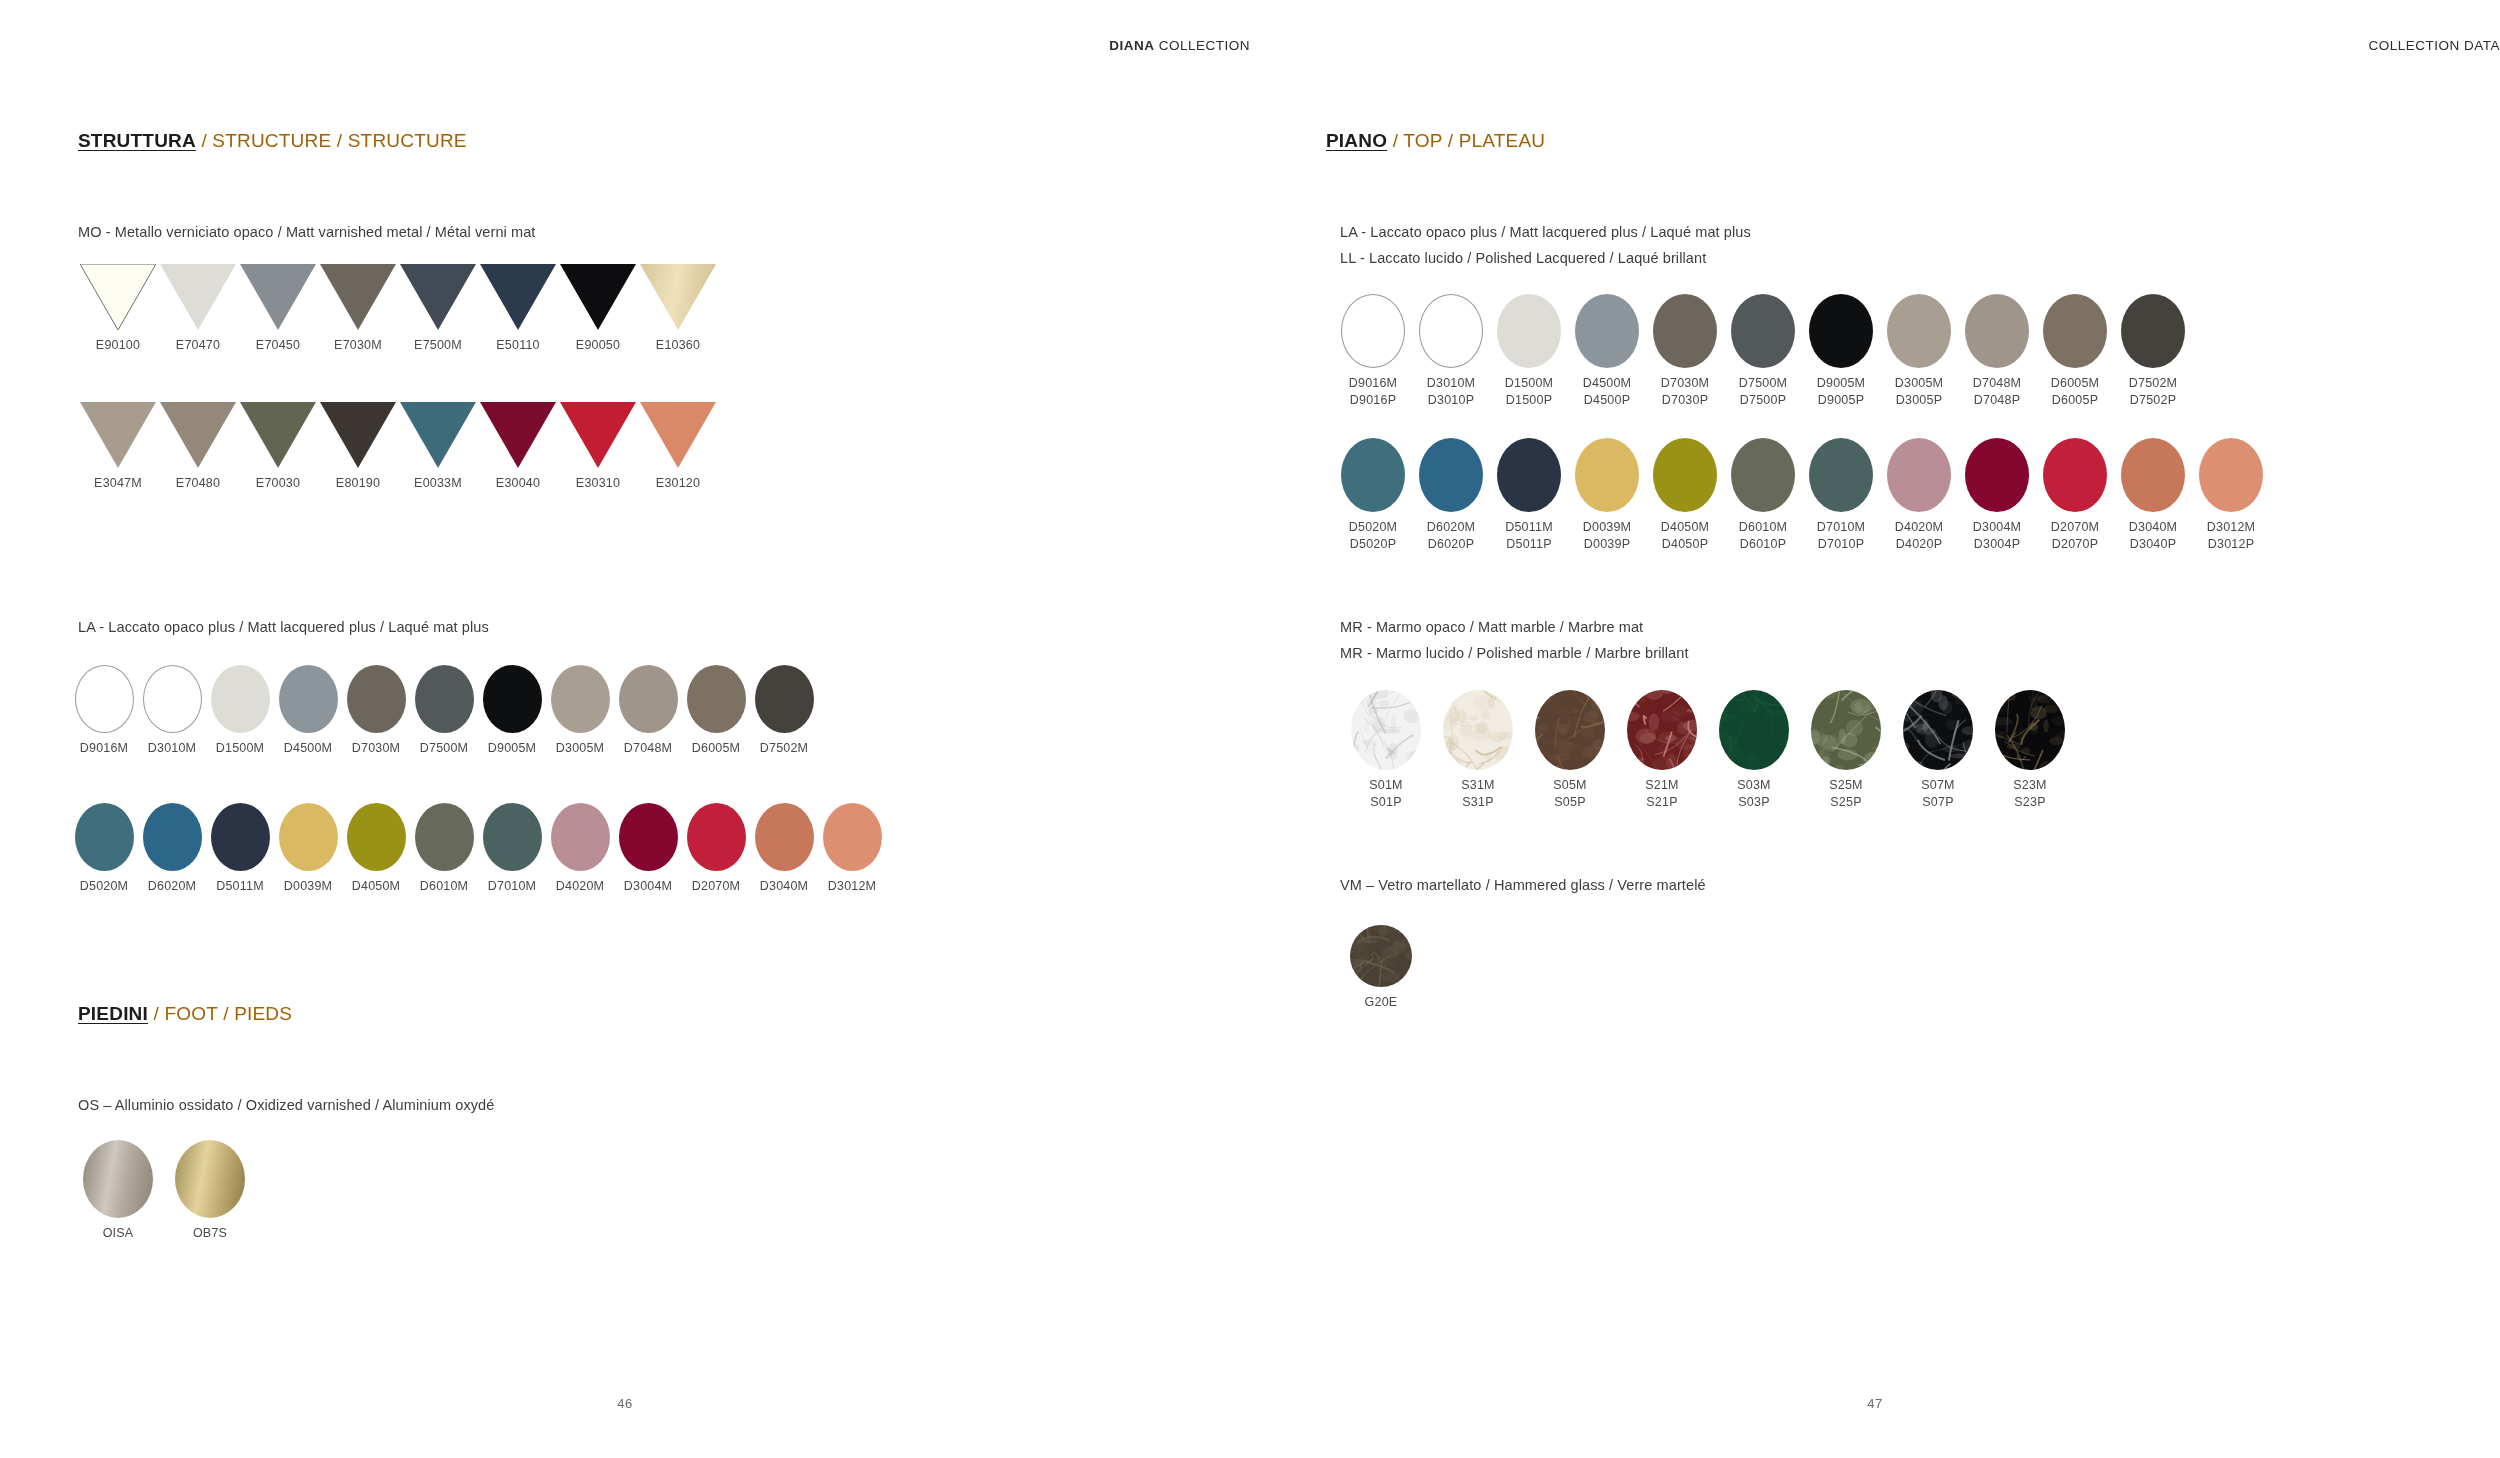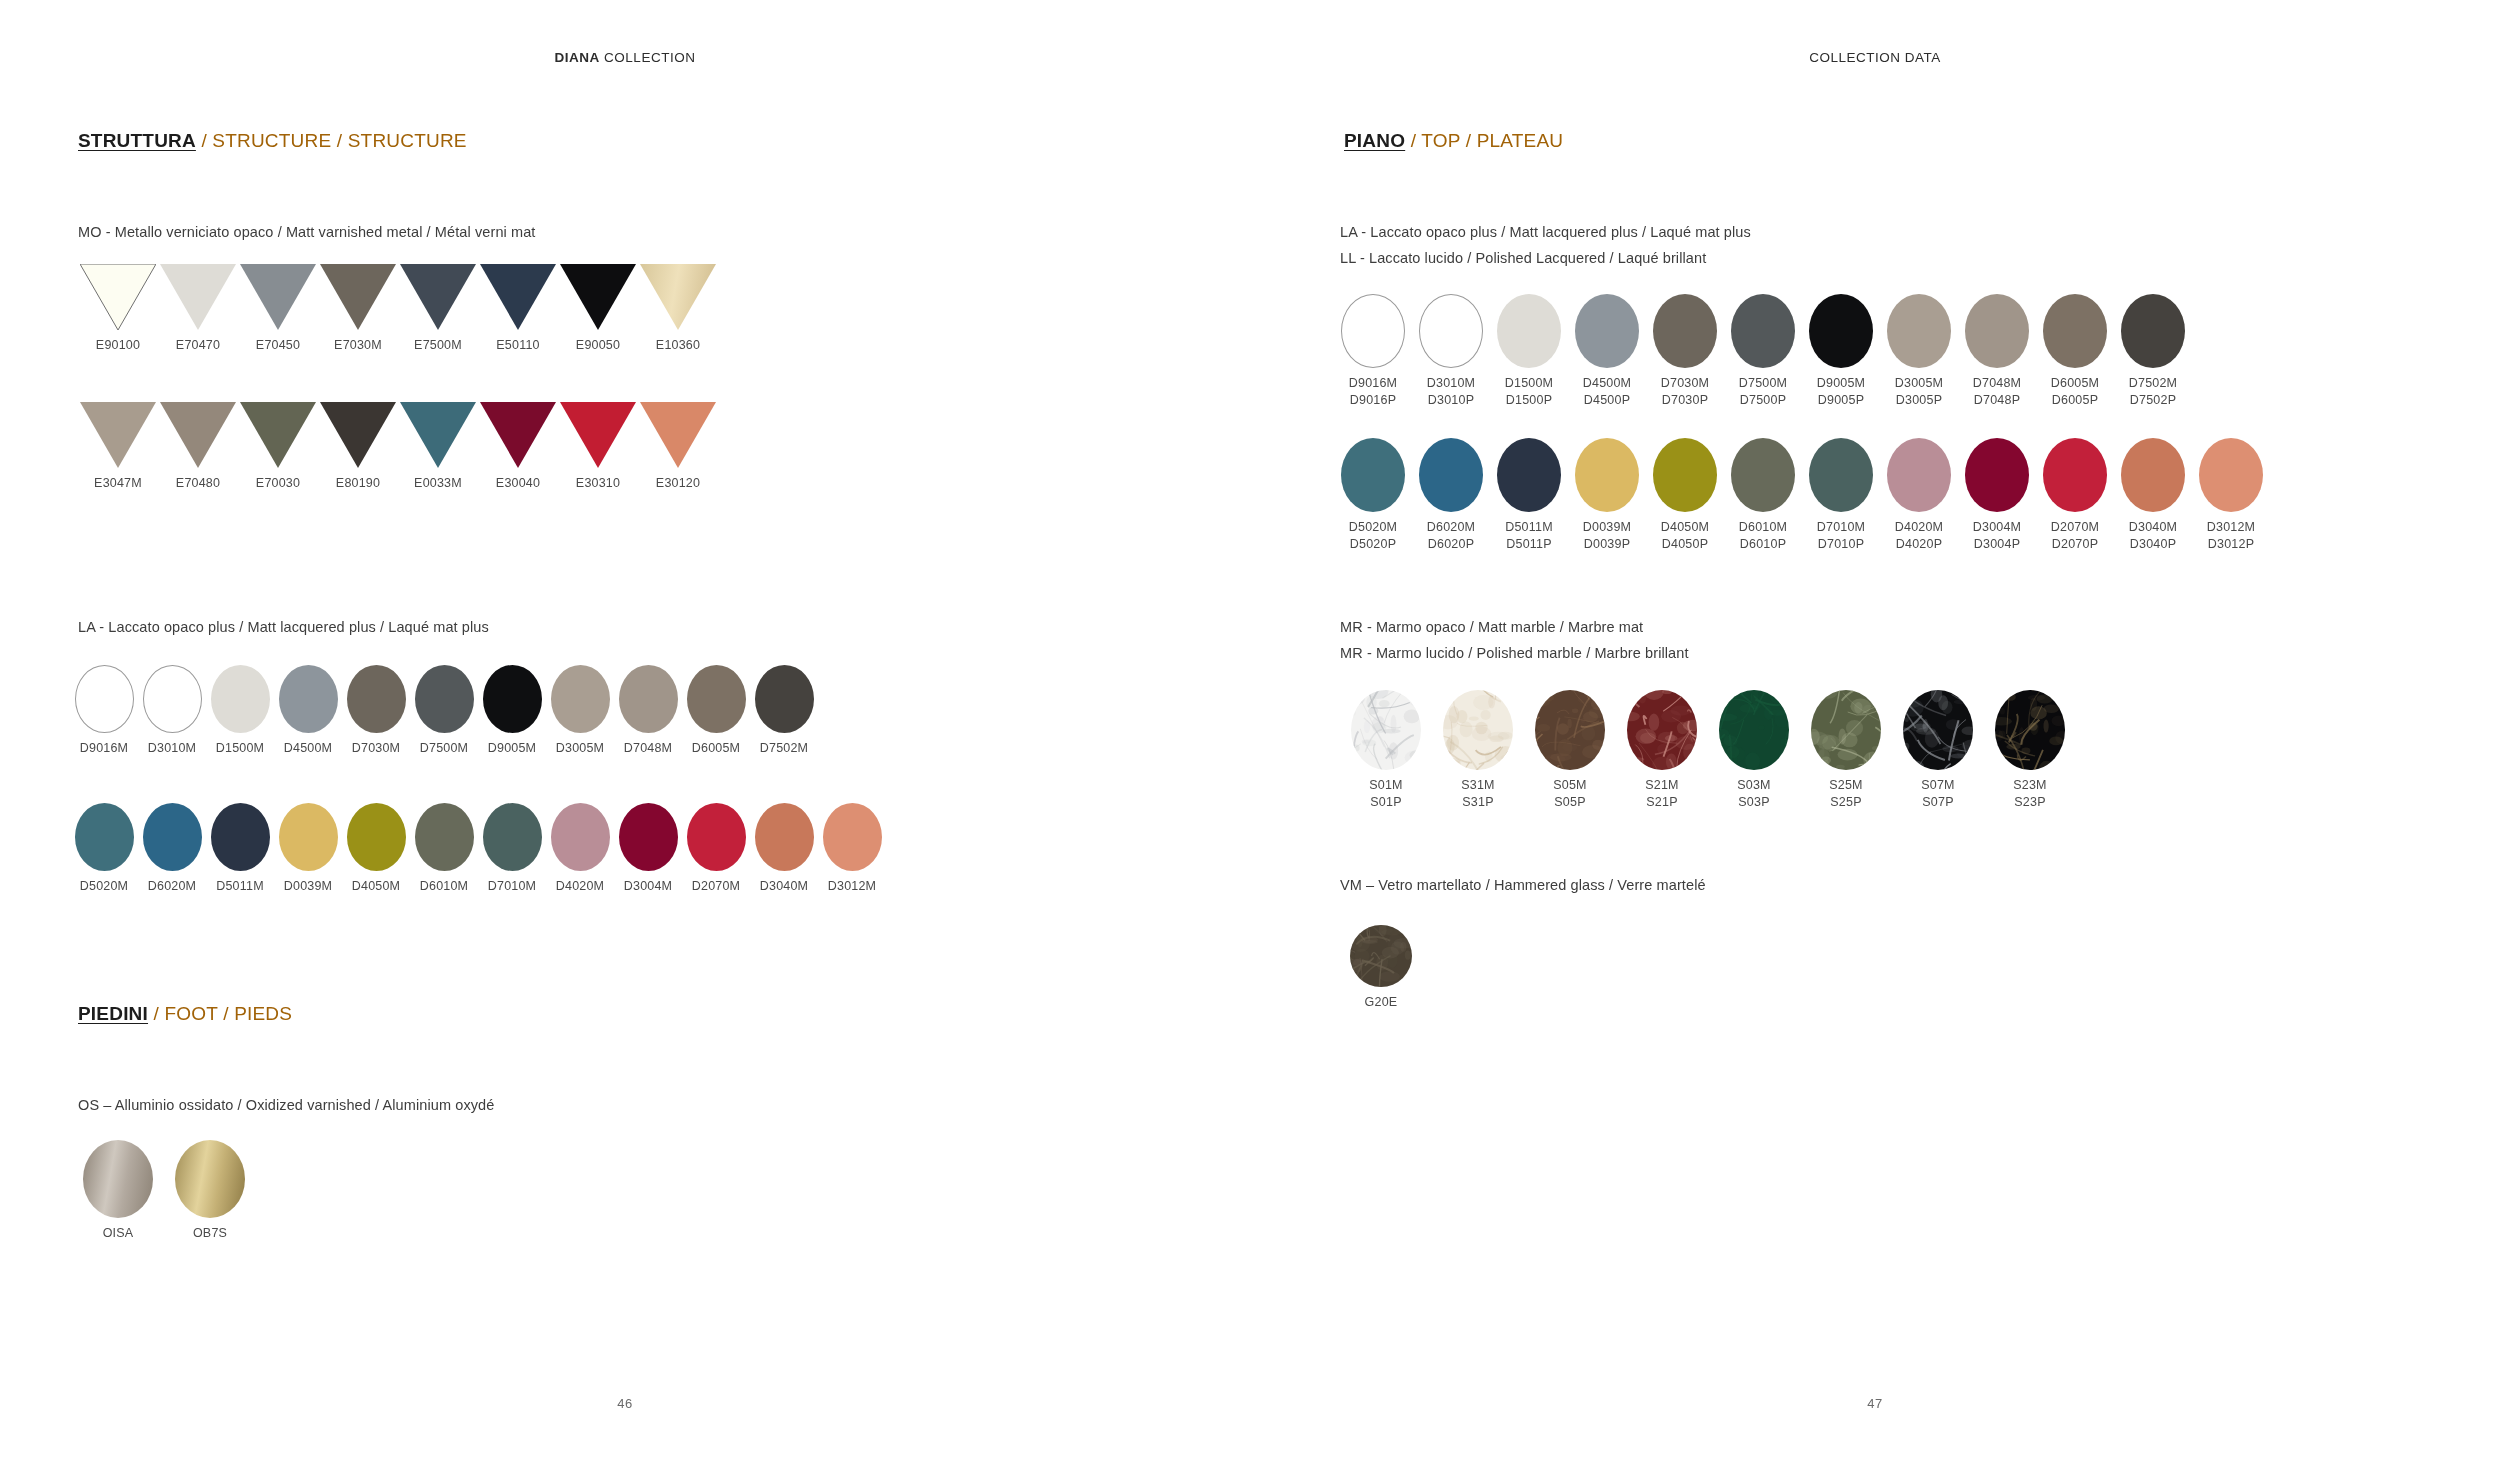--- a/index.html
+++ b/index.html
@@ -9,21 +9,21 @@
     color:#3a3a3a;
     position:relative;
     overflow:hidden;
     -webkit-font-smoothing:antialiased;
   }
   .page{position:absolute;top:0;width:1250px;height:1458px;}
   .page-left{left:0;}
   .page-right{left:1250px;}
 
   .header{
-    position:absolute;top:50px;width:100%;text-align:center;
+    position:absolute;top:38px;width:100%;text-align:right;
     font-size:13.5px;letter-spacing:.5px;color:#2d2d2d;
   }
   .header .bold{font-weight:700;}
   .pagenum{
     position:absolute;bottom:47px;width:100%;text-align:center;
     font-size:13px;color:#6a6a6a;letter-spacing:.5px;
   }
 
   .sec-title{
     position:absolute;font-size:19px;color:#1d1d1d;letter-spacing:.2px;white-space:nowrap;
@@ -331,21 +331,21 @@
 
   <div class="pagenum">46</div>
 </div>
 
 <div class="page page-right">
 
   <div class="header">
     <span class="bold"></span><span class="rest">COLLECTION DATA</span>
   </div>
 
-  <div class="sec-title" style="left:94px;top:130px;">
+  <div class="sec-title" style="left:76px;top:130px;">
     <span class="u">PIANO</span><span class="rest"> / TOP / PLATEAU</span>
   </div>
 
   <div class="grp-label" style="left:90px;top:224px;">LA - Laccato opaco plus / Matt lacquered plus / Laqué mat plus</div>
   <div class="grp-label" style="left:90px;top:250px;">LL - Laccato lucido / Polished Lacquered / Laqué brillant</div>
 
   <div class="row" id="la-right-row-0" style="left:84px;top:294px;">
       <div class="cell ell-cell-r">
         <div class="ell-r ring"></div>
         <div class="cap">

